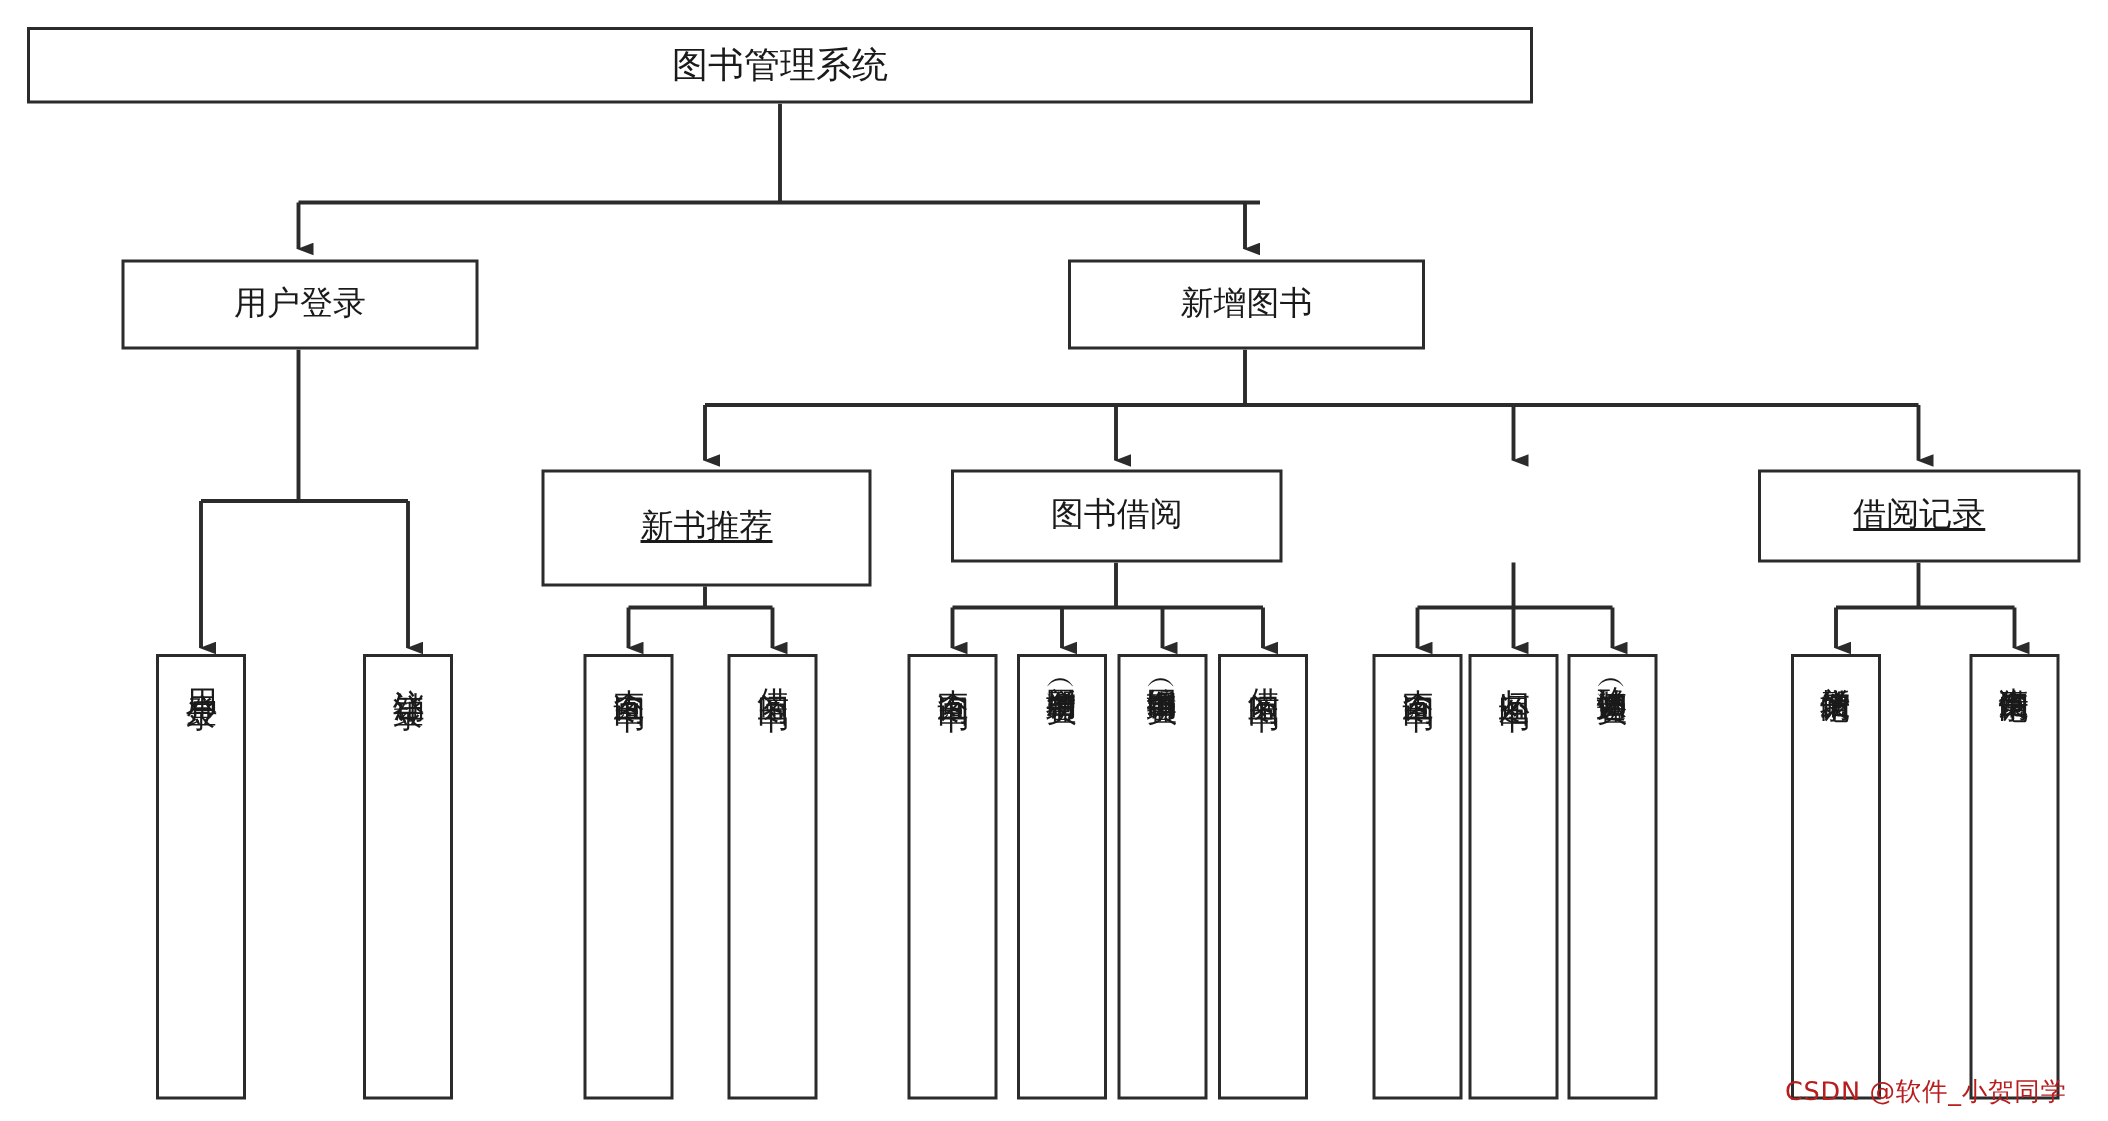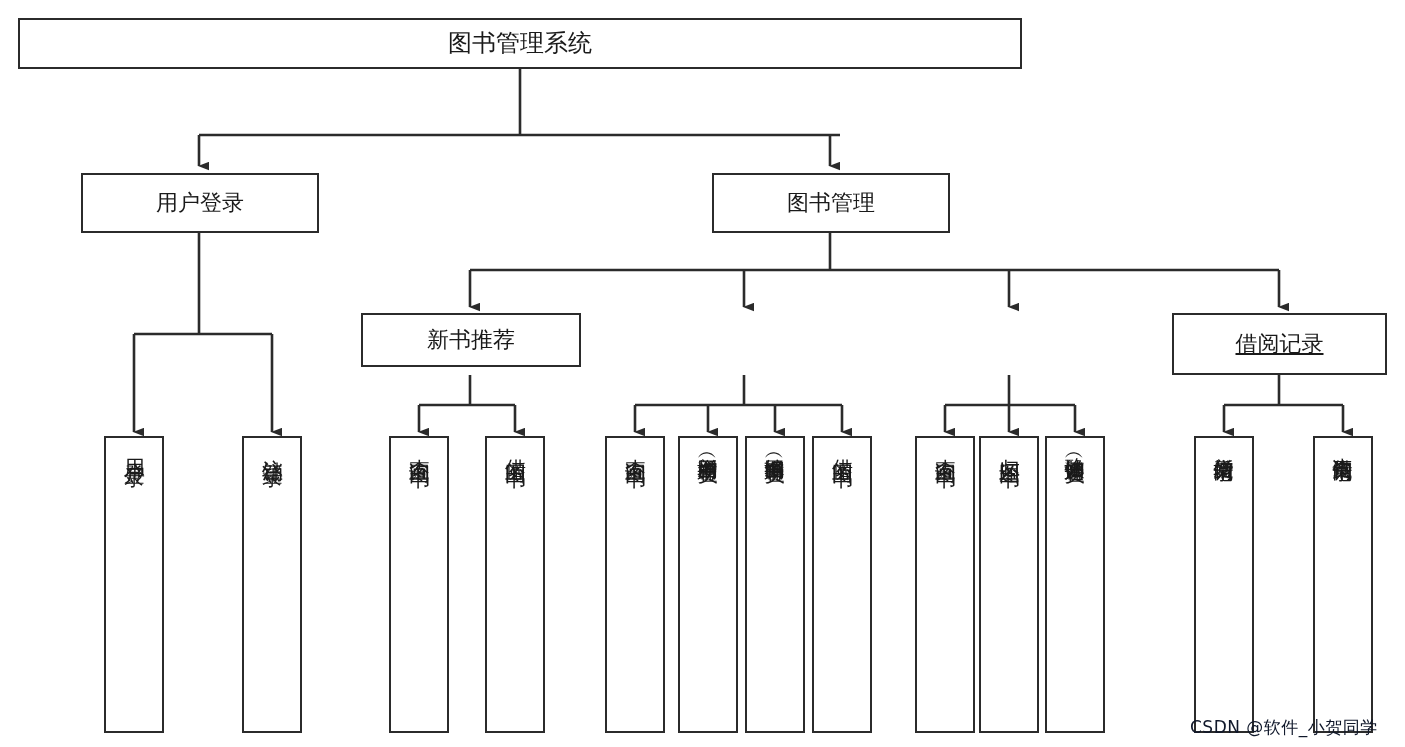--- a/index.html
+++ b/index.html
@@ -55,21 +55,21 @@
     text-orientation: upright;
     font-size: 21px;
     letter-spacing: 3px;
     line-height: 1;
     white-space: nowrap;
     margin: 0 auto;
   }
   .n-leaf.tall .lbl { font-size: 20px; letter-spacing: 1px; }
   .watermark {
     position: absolute;
-    color: #0f172a;
+    color: #b91c1c;
     font-size: 17px;
     white-space: nowrap;
     letter-spacing: 0.5px;
   }
 </style>
 </head>
 <body>
 
 <div id="canvas">
 
@@ -124,25 +124,28 @@
   </svg>
 
   <div class="node n-root" style="left:18px; top:18px; width:1004px; height:51px;">
     <span class="lbl">图书管理系统</span>
   </div>
 
   <div class="node n-mid" style="left:81px; top:173px; width:238px; height:60px;">
     <span class="lbl">用户登录</span>
   </div>
   <div class="node n-mid" style="left:712px; top:173px; width:238px; height:60px;">
-    <span class="lbl">图书管理</span>
+    <span class="lbl">新增图书</span>
   </div>
 
-  <div class="node n-mid" style="left:361px; top:313px; width:220px; height:54px;">
+  <div class="node n-mid" style="left:361px; top:313px; width:220px; height:78px;text-decoration:underline;">
     <span class="lbl">新书推荐</span>
+  </div>
+  <div class="node n-mid" style="left:634px; top:313px; width:221px; height:62px;">
+    <span class="lbl">图书借阅</span>
   </div>
   <div class="node n-mid" style="left:1172px; top:313px; width:215px; height:62px;text-decoration:underline;">
     <span class="lbl">借阅记录</span>
   </div>
 
   <div class="node n-leaf" style="left:104px; top:436px; width:60px; height:297px;">
     <span class="lbl">用户登录</span>
   </div>
   <div class="node n-leaf" style="left:242px; top:436px; width:60px; height:297px;">
     <span class="lbl">注销登录</span>

